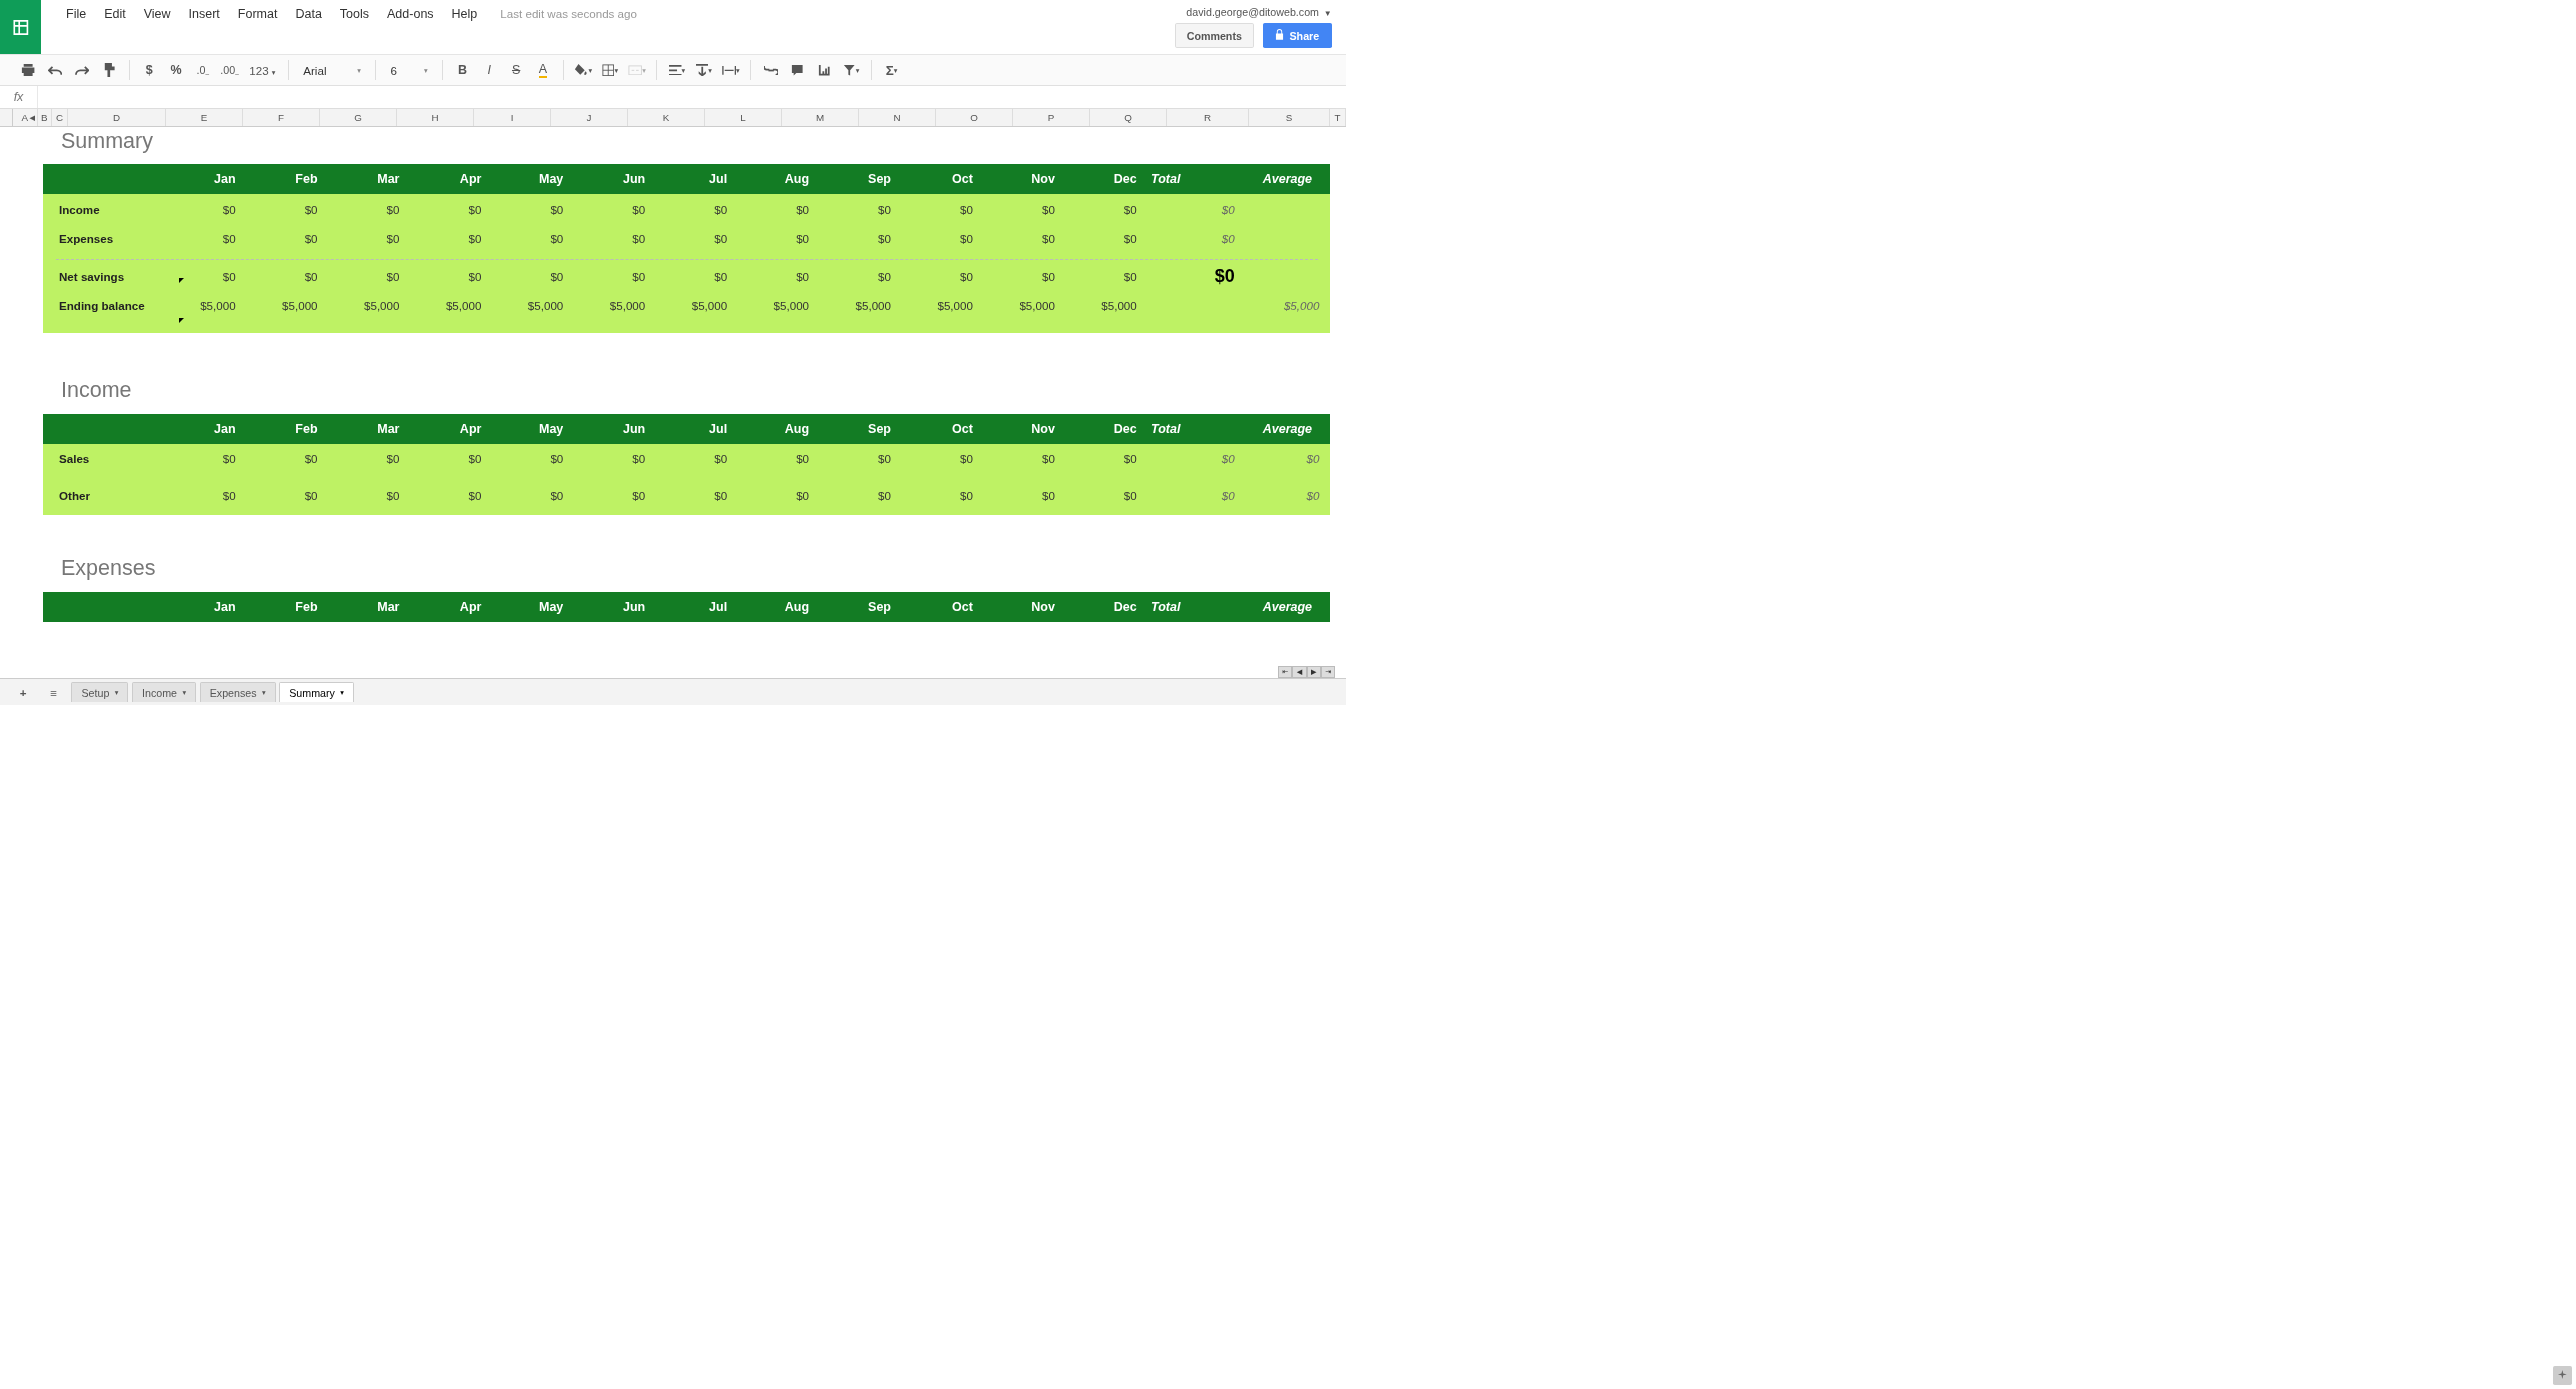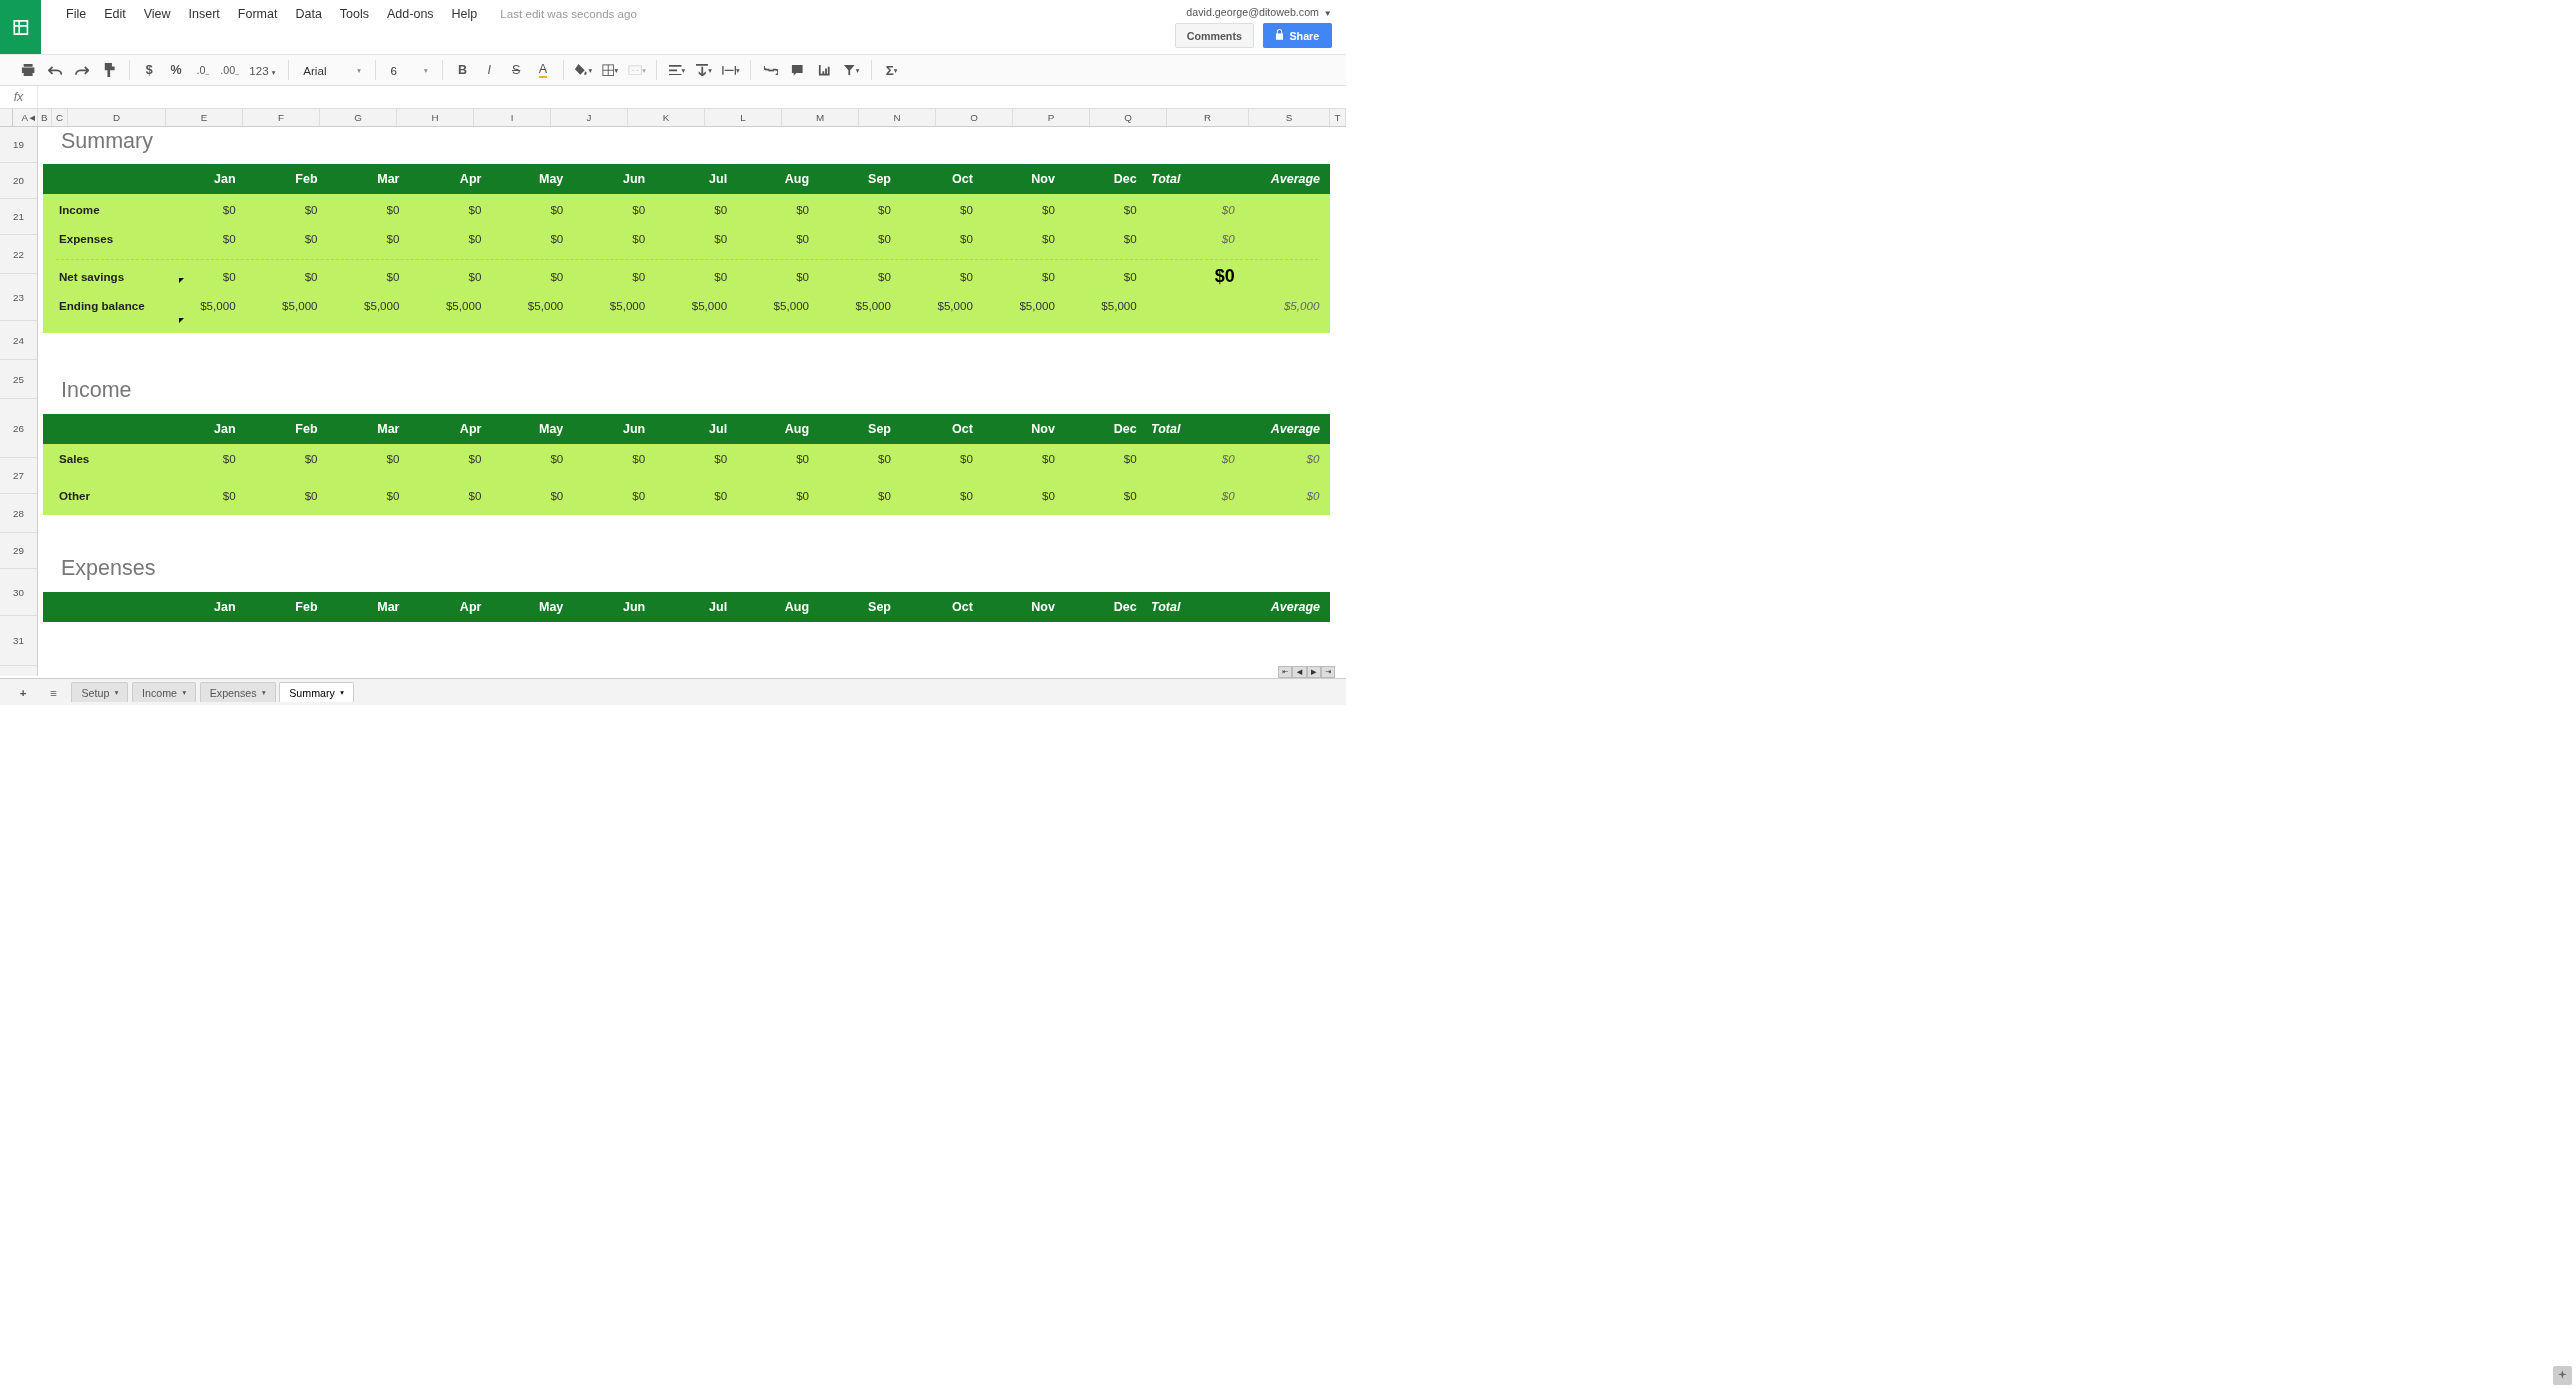--- a/index.html
+++ b/index.html
@@ -50,21 +50,21 @@
 .row-h { width: 38px; background: #f3f3f3; border-right: 0.9px solid #ccc; text-align: center; font-size: 9.8px; color: #555; display: flex; align-items: center; justify-content: center; }
 .content-overlay { position: absolute; left: 43px; top: 1.8px; right: 16px; }
 
 .section-title { font-size: 21.5px; font-weight: 400; color: #777; margin-left: 18px; }
 
 .data-block { background: #bef264; border-radius: 0; }
 .month-header { background: #137c24; color: #fff; display: flex; height: 30px; align-items: center; }
 .mh-label-col { width: 125px; }
 .mh-cell { flex: 1; text-align: right; padding-right: 14.3px; font-size: 12.5px; font-weight: 700; }
 .mh-total { width: 98px; text-align: left; padding-right: 14.3px; font-style: italic; font-weight: 700; font-size: 12.5px; }
-.mh-avg { width: 81px; text-align: right; padding-right: 10px; font-style: italic; font-weight: 700; font-size: 12.5px; }
+.mh-avg { width: 81px; text-align: right; padding-right: 18px; font-style: italic; font-weight: 700; font-size: 12.5px; }
 
 .data-row { display: flex; align-items: center; height: 29.5px; }
 .dr-label { width: 125px; padding-left: 16px; font-weight: 700; font-size: 11.6px; color: #222; }
 .dr-cell { flex: 1; text-align: right; padding-right: 14.3px; font-size: 11.6px; color: #333; }
 .dr-total { width: 98px; text-align: right; padding-right: 14.3px; font-style: italic; font-size: 11.6px; color: #666; }
 .dr-total.big { font-style: normal; font-weight: 700; font-size: 18px; color: #000; }
 .dr-avg { width: 81px; text-align: right; padding-right: 10.7px; font-style: italic; font-size: 11.6px; color: #666; }
 
 .divider-row { border-top: 0.9px dashed #bbb; margin: 5.4px 12.5px 1.8px; }
 .note-caret { position: absolute; width: 0; height: 0; border-style: solid; border-width: 5.4px 5.4px 0 0; border-color: #000 transparent transparent transparent; }
@@ -272,36 +272,20 @@
         <div class="col-h" style="width: 77px;">N</div>
         <div class="col-h" style="width: 77px;">O</div>
         <div class="col-h" style="width: 77px;">P</div>
         <div class="col-h" style="width: 77px;">Q</div>
         <div class="col-h" style="width: 82px;">R</div>
         <div class="col-h" style="width: 81px;">S</div>
         <div class="col-h" style="width: 16px;">T</div>
       </div>
   </div>
   <div class="grid-body">
-    <div id="row-headers" style="position:absolute;left:0;top:0;">
-        <div class="row-h" style="height: 36px; border-bottom: 0.9px solid rgb(221, 221, 221);">19</div>
-        <div class="row-h" style="height: 36px; border-bottom: 0.9px solid rgb(221, 221, 221);">20</div>
-        <div class="row-h" style="height: 36px; border-bottom: 0.9px solid rgb(221, 221, 221);">21</div>
-        <div class="row-h" style="height: 39px; border-bottom: 0.9px solid rgb(221, 221, 221);">22</div>
-        <div class="row-h" style="height: 47px; border-bottom: 0.9px solid rgb(221, 221, 221);">23</div>
-        <div class="row-h" style="height: 39px; border-bottom: 0.9px solid rgb(221, 221, 221);">24</div>
-        <div class="row-h" style="height: 39px; border-bottom: 0.9px solid rgb(221, 221, 221);">25</div>
-        <div class="row-h" style="height: 59px; border-bottom: 0.9px solid rgb(221, 221, 221);">26</div>
-        <div class="row-h" style="height: 36px; border-bottom: 0.9px solid rgb(221, 221, 221);">27</div>
-        <div class="row-h" style="height: 39px; border-bottom: 0.9px solid rgb(221, 221, 221);">28</div>
-        <div class="row-h" style="height: 36px; border-bottom: 0.9px solid rgb(221, 221, 221);">29</div>
-        <div class="row-h" style="height: 47px; border-bottom: 0.9px solid rgb(221, 221, 221);">30</div>
-        <div class="row-h" style="height: 50px; border-bottom: 0.9px solid rgb(221, 221, 221);">31</div>
-        <div class="row-h" style="height: 32px; border-bottom: 0.9px solid rgb(221, 221, 221);">32</div>
-      </div>
     <div class="content-overlay" id="content-overlay">
         <div class="section-title">Summary</div>
         <div class="data-block" style="margin-top:10.7px;position:relative;">
           <div class="month-header">
             <div class="mh-label-col"></div>
             <div class="mh-cell">Jan</div>
             <div class="mh-cell">Feb</div>
             <div class="mh-cell">Mar</div>
             <div class="mh-cell">Apr</div>
             <div class="mh-cell">May</div>

